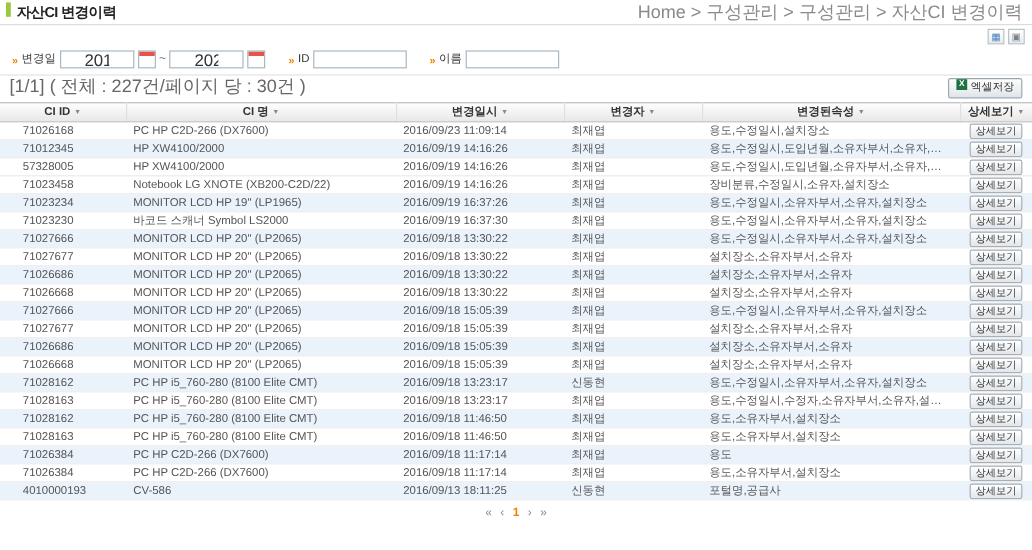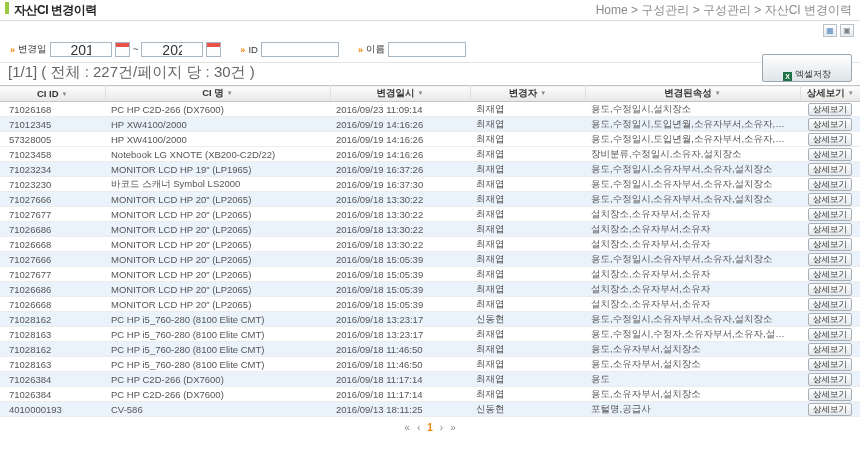--- a/index.html
+++ b/index.html
@@ -4,53 +4,53 @@
 <style>
   *{box-sizing:border-box;margin:0;padding:0}
   html,body{width:860px;height:458px;overflow:hidden}
   body{font-family:"Liberation Sans","DejaVu Sans",sans-serif;font-size:10px;color:#444;background:#fff}
 
   
   .titlebar{display:flex;justify-content:space-between;align-items:center;height:21px;padding:0 8px 0 5px;border-bottom:1px solid #dcdcdc;background:#fff}
   .title-wrap{display:flex;gap:5px}
   .title-mark{width:4px;height:12px;background:#9ac93d}
   .page-title{font-size:12px;font-weight:bold;color:#222;letter-spacing:-0.5px}
-  .breadcrumb{font-size:12px;color:#8a8a8a}
+  .breadcrumb{font-size:15px;color:#8a8a8a}
 
   
   .mini-toolbar{display:flex;justify-content:flex-end;align-items:center;gap:3px;height:16px;padding:2px 6px 0}
   .icon-btn{width:14px;height:13px;border:1px solid #b9c2c9;background:linear-gradient(#ffffff,#e7ebee);font-size:8px;line-height:11px;text-align:center;color:#4a7ebb;cursor:pointer}
   .icon-btn.gray{color:#7a828a}
 
   
   .filterbar{display:flex;align-items:center;gap:5px;height:26px;padding:0 10px;border-bottom:1px solid #e3e3e3}
   .fgroup{display:flex;align-items:center;gap:3px;margin-right:14px}
   .arrow-mark{color:#f08200;font-weight:bold;font-size:9px}
   .flabel{color:#333;font-size:9.5px}
   input.txt{height:15px;border:1px solid #a9b8c4;font-size:14px;padding:0 20px;font-family:inherit;color:#333}
   .date{width:62px}
   .mid{width:78px}
   .cal-btn{width:15px;height:15px;border:1px solid #a9b8c4;background:linear-gradient(#e8524a 0 4px,#fdfdfd 4px);cursor:pointer}
   .tilde{color:#666}
 
   
   .summary{display:flex;justify-content:space-between;align-items:flex-end;height:22px;padding:0 8px 3px}
   .summary-text{color:#666;font-size:15px}
-  .excel-btn{display:flex;align-items:flex-end;gap:3px;height:28px;border:1px solid #9aa7b0;background:linear-gradient(#fefefe,#dfe5e9);padding:0 20px;font-size:9px;color:#333;cursor:pointer;border-radius:2px}
+  .excel-btn{display:flex;align-items:flex-start;gap:3px;height:17px;border:1px solid #9aa7b0;background:linear-gradient(#fefefe,#dfe5e9);padding:0 6px;font-size:9px;color:#333;cursor:pointer;border-radius:2px}
   .excel-ico{width:9px;height:9px;background:#1e7145;color:#fff;font-size:7px;line-height:9px;text-align:center;font-weight:bold}
 
   
   table{width:100%;border-collapse:collapse;table-layout:fixed}
   thead th{height:16px;background:linear-gradient(#fdfdfd,#e7e7e7);border-top:1px solid #c5c5c5;border-bottom:1px solid #c5c5c5;border-right:1px solid #e0e0e0;font-size:9.5px;color:#333;font-weight:bold;text-align:center;cursor:pointer;white-space:nowrap}
   thead th:last-child{border-right:none}
   thead .sort{font-size:6px;color:#888;margin-left:3px;vertical-align:1px}
   tbody td{height:15px;border-bottom:1px solid #ececec;font-size:9.5px;color:#555;padding:0 6px;overflow:hidden;white-space:nowrap;text-overflow:ellipsis}
   tbody tr{background:#fff}
   tbody tr.alt{background:#eaf3fb}
-  .c-id{padding-left:9px}
+  .c-id{padding-left:19px}
   .c-changer{text-align:left}
   .c-detail{text-align:center;padding:0 2px}
   .detail-btn{height:13px;border:1px solid #a7b0b8;background:linear-gradient(#fff,#e3e7ea);font-size:8.5px;color:#333;padding:0 4px;cursor:pointer;border-radius:2px;line-height:11px;font-family:inherit}
 
   
   .pagination{display:flex;justify-content:center;align-items:center;gap:7px;padding-top:5px}
   .pg{color:#8a8a8a;font-size:10px;cursor:pointer;line-height:12px}
   .pg.current{color:#f08200;font-weight:bold}
 </style>
 </head>

